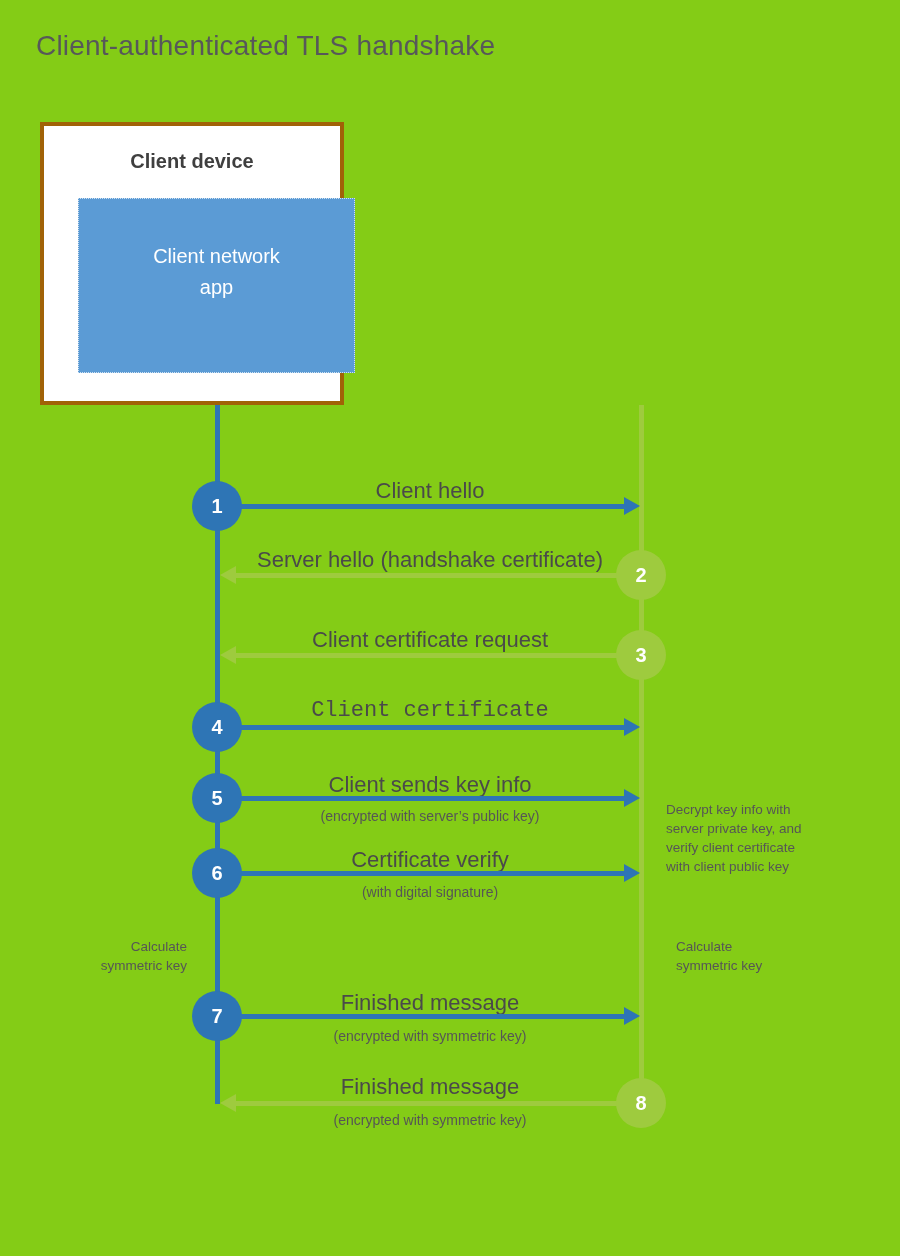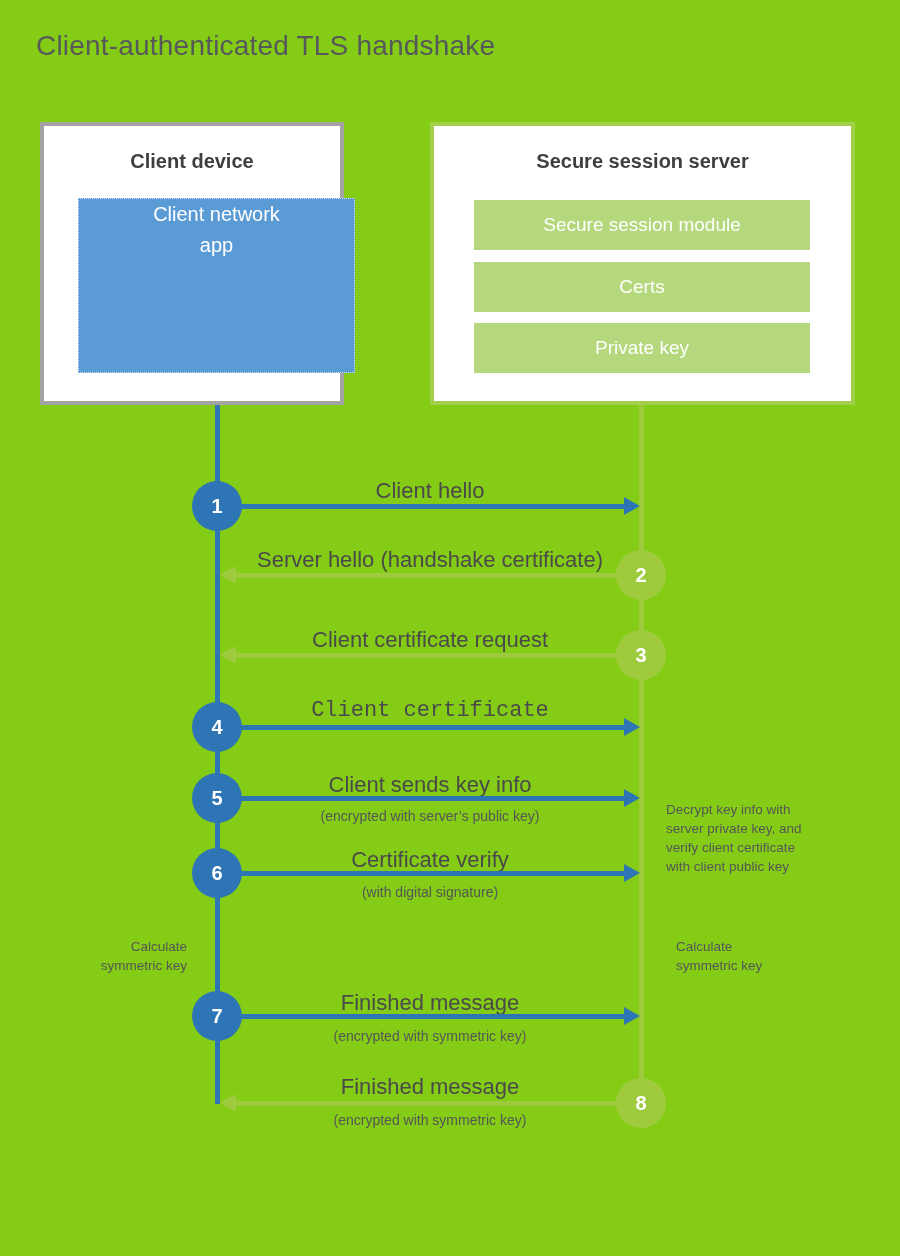--- a/index.html
+++ b/index.html
@@ -8,30 +8,30 @@
   .canvas {
     position:relative; width:900px; height:1256px; background:#84cc16;
     overflow:hidden;
   }
   .page-title {
     position:absolute; left:36px; top:30px;
     font-size:28px; font-weight:300; color:#57585a; letter-spacing:0.2px;
   }
   
   .actor-box { position:absolute; top:122px; height:283px; background:#fff; }
-  .client-box { left:40px;  width:304px; border:4px solid #a3a3a3; }
+  .client-box { left:40px;  width:304px; border:4px solid #a16207; }
   .server-box { left:430px; width:425px; border:4px solid #a3cf4b; }
   .actor-title {
     position:absolute; left:0; right:0; top:24px; text-align:center;
     font-size:20px; font-weight:700; color:#3f3f3f;
   }
   .app-box {
     position:absolute; left:34px; top:72px; width:277px; height:175px;
     background:#5b9bd5; border:1px dotted #cfe2f3;
-    display:flex; justify-content:center;
+    display:flex; align-items:center; justify-content:center;
     padding-bottom:28px;
   }
   .app-box .lbl {
     color:#ffffff; font-size:20px; text-align:center; white-space:pre-line;
     line-height:1.55;
   }
   .server-bar {
     position:absolute; left:40px; width:336px; height:50px; background:#b4d87b;
     display:flex; align-items:center; justify-content:center;
     color:#ffffff; font-size:19px;
@@ -81,26 +81,20 @@
   <div class="page-title">Client-authenticated TLS handshake</div>
 
   <div class="actor-box client-box">
     <div class="actor-title">Client device</div>
     <div class="app-box">
       <div class="lbl">Client network
 app</div>
     </div>
   </div>
 
-  <div class="actor-box server-box">
-    <div class="actor-title">Secure session server</div>
-    <div class="server-bar bar-1">Secure session module</div>
-    <div class="server-bar bar-2">Certs</div>
-    <div class="server-bar bar-3">Private key</div>
-  </div>
 
   <div class="lifeline blue"></div>
   <div class="lifeline green"></div>
 
   <div>
     <div class="msg-label" style="top:478px;">Client hello</div>
     <div class="arrow-body blue" style="top:504px;"></div>
     <div class="arrow-head right" style="top:497px;"></div>
     <div class="msg-circle blue" style="top:481px;">1</div>
   </div>

